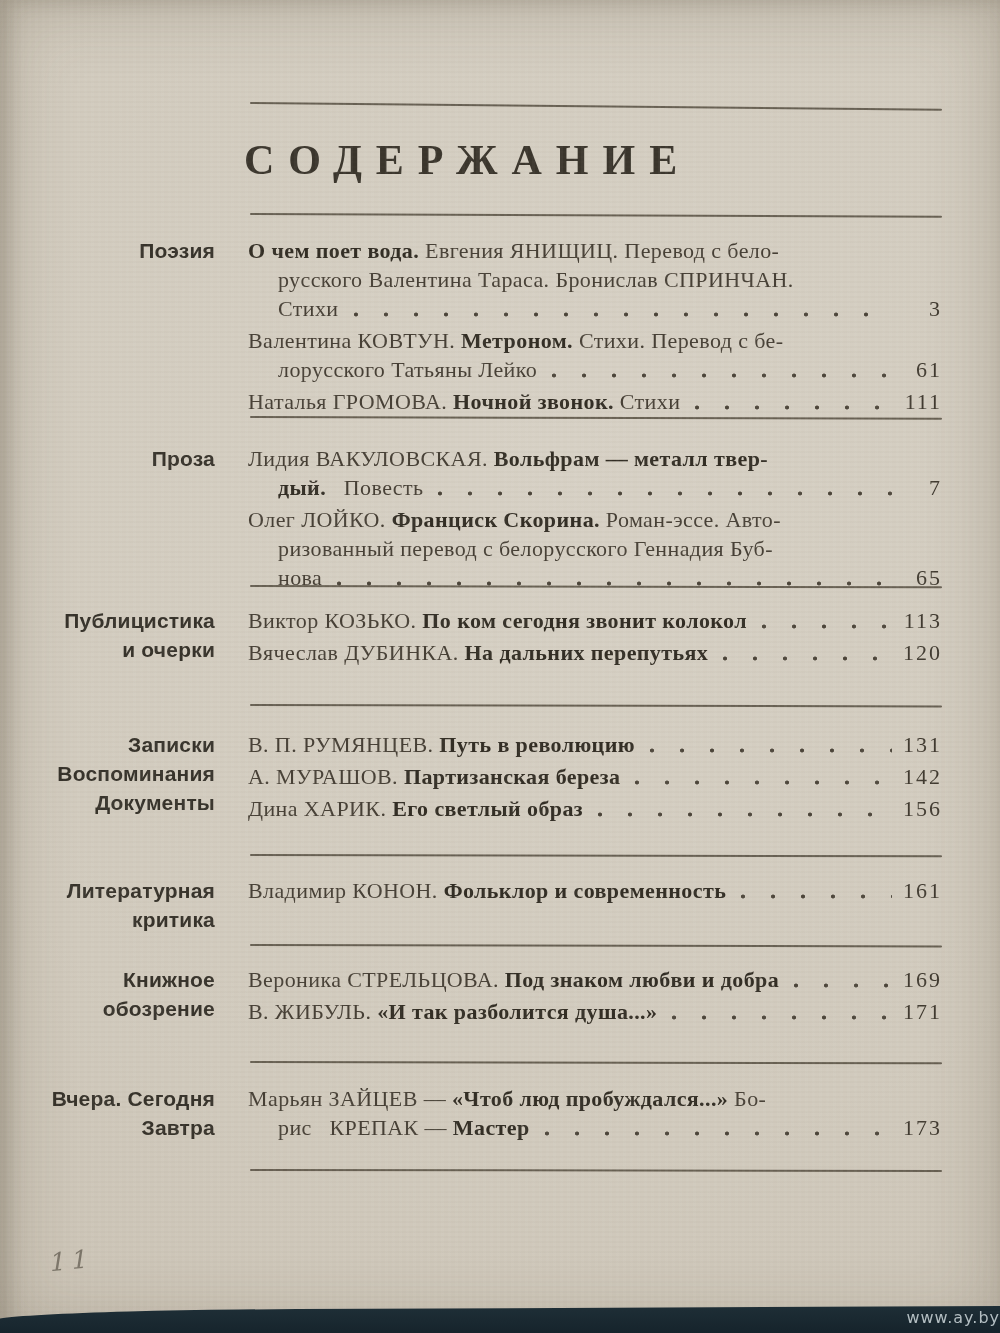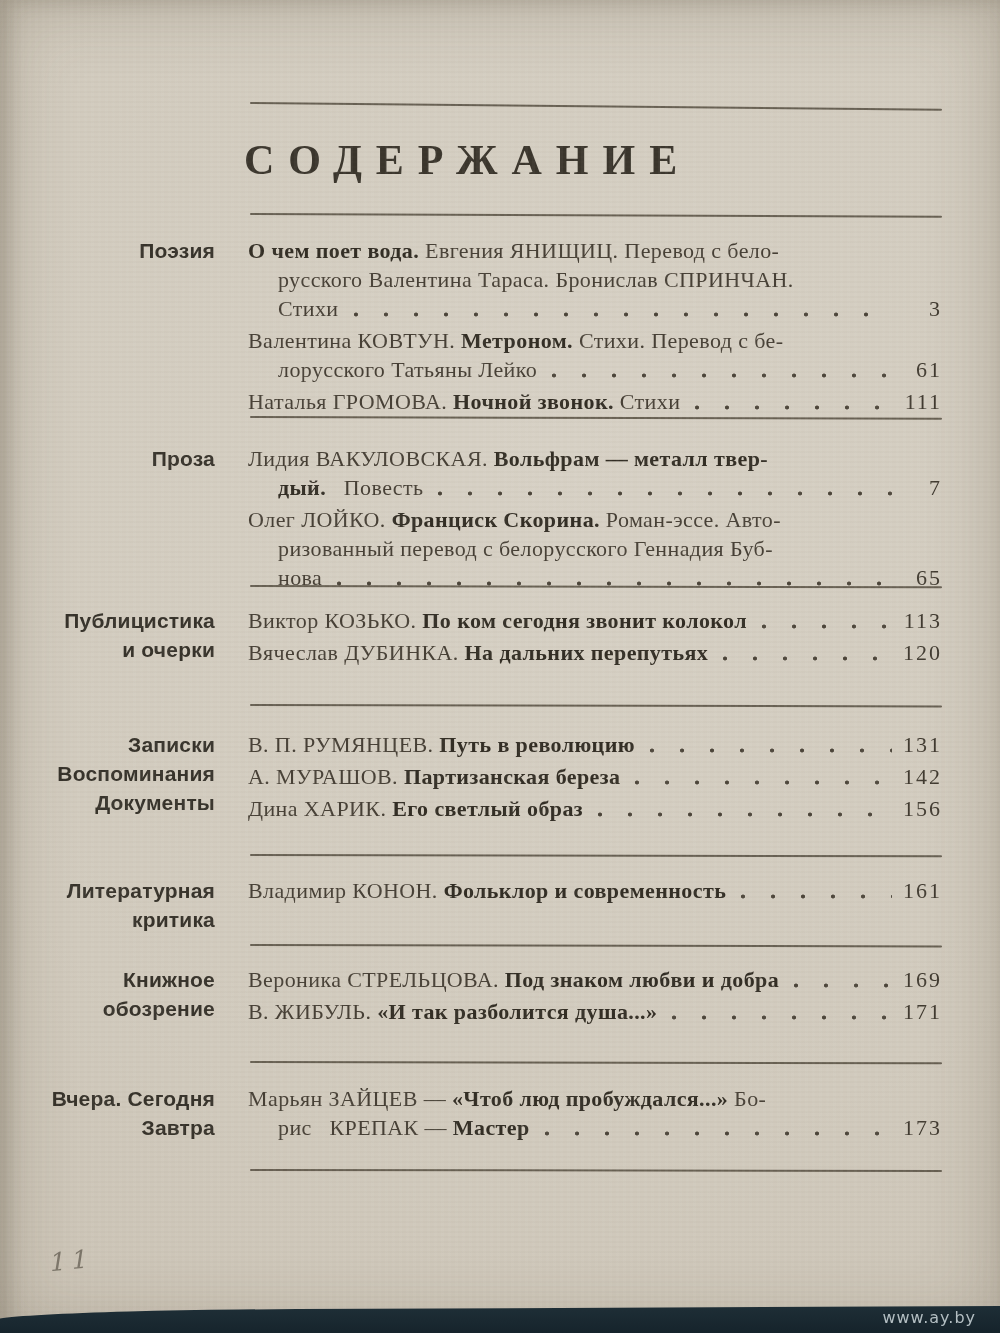--- a/index.html
+++ b/index.html
@@ -57,21 +57,21 @@
     font-size:25px;letter-spacing:6px;color:#6d675b;opacity:.85;
     transform:rotate(-6deg) skewX(-4deg);
   }
   .band{
     position:absolute;left:-6px;top:1306px;width:1012px;height:40px;
     background:linear-gradient(180deg, #1e2e36 0%, #16242c 60%, #122028 100%);
     transform:rotate(-0.25deg);transform-origin:right center;z-index:7;
     border-radius:30% 0 0 0 / 10px;
   }
   .watermark{
-    position:absolute;right:24px;top:1308px;z-index:8;
+    position:absolute;right:0;top:1308px;z-index:8;
     font-family:"DejaVu Sans", sans-serif;font-size:16px;
     color:#b3bec2;letter-spacing:1px;
   }
 </style>
 </head>
 <body>
 
 <div class="photo">
   <div class="rule" style="top:102px;transform:rotate(0.55deg)"></div>
   <div class="rule" style="top:213px;transform:rotate(0.22deg)"></div>

